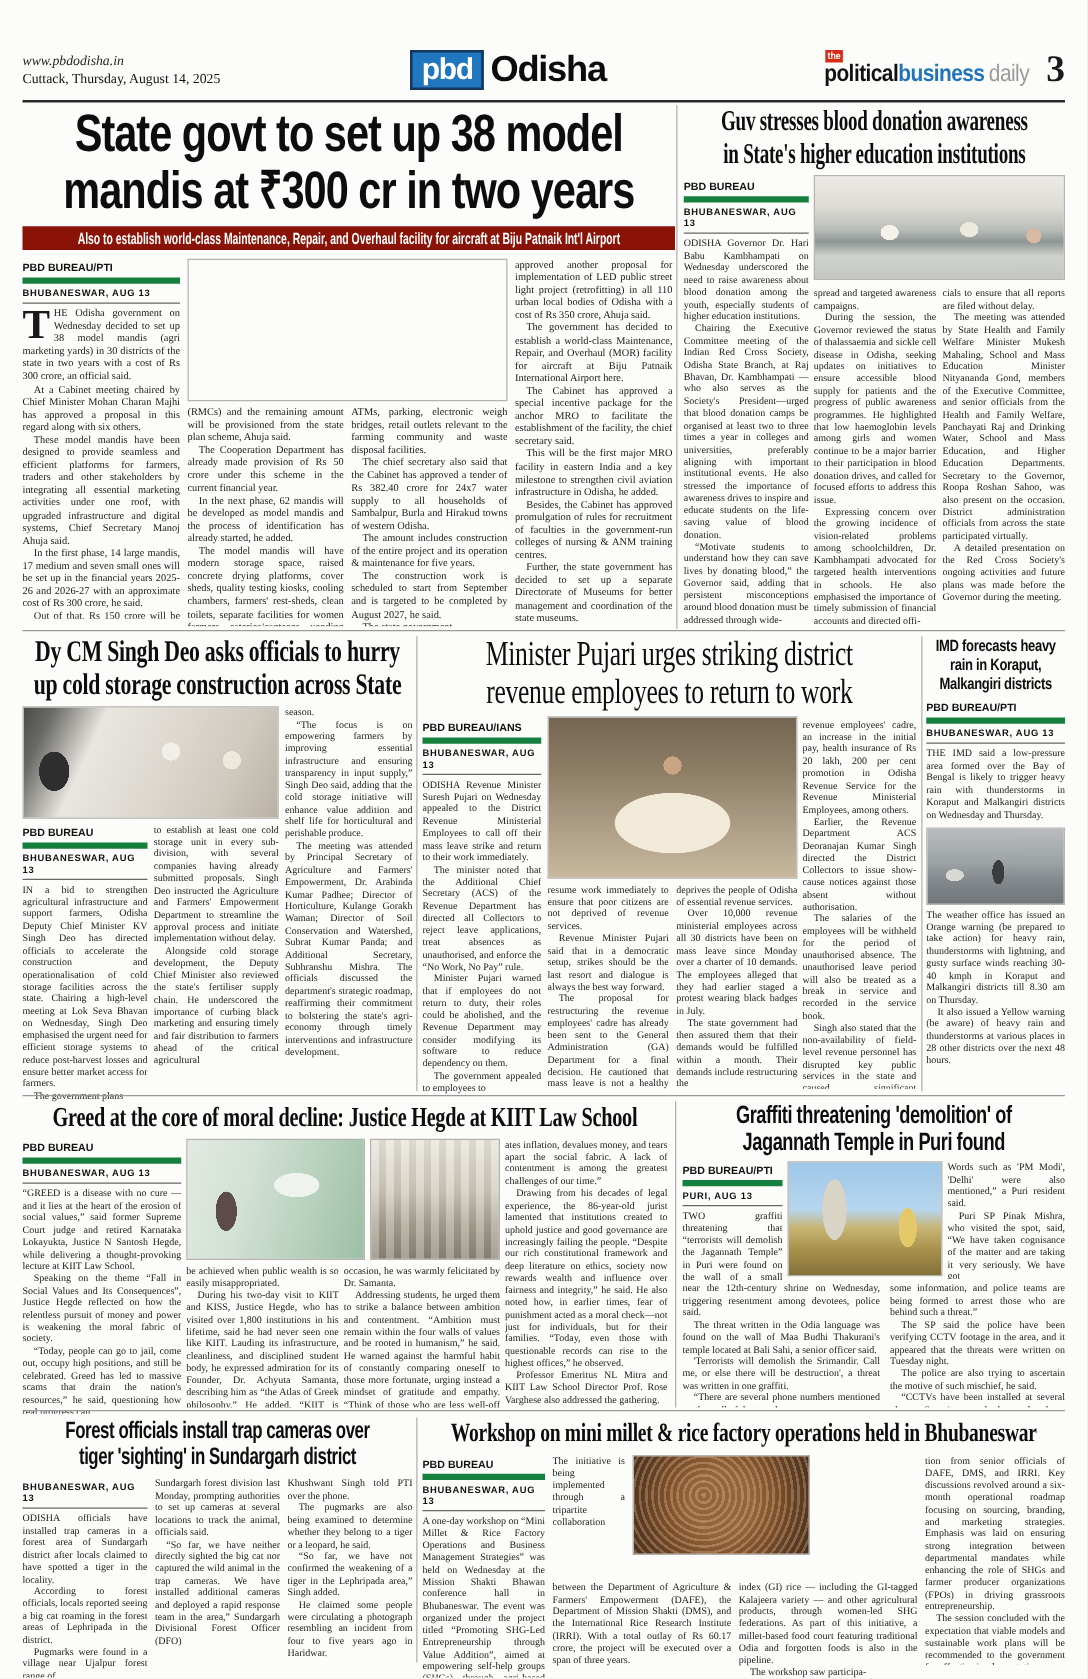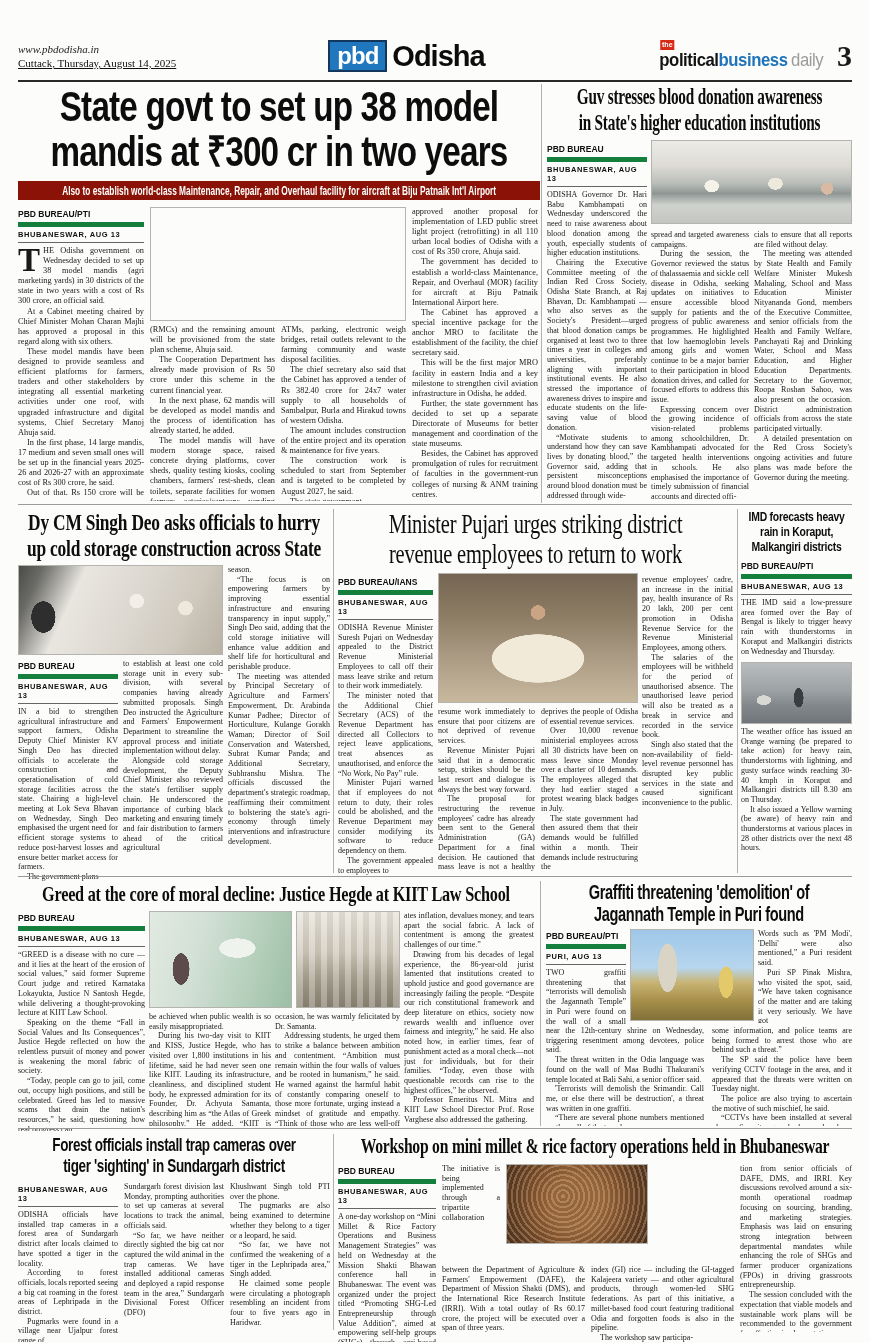--- a/index.html
+++ b/index.html
@@ -6,21 +6,21 @@
   .page{position:relative;width:870px;height:1343px;margin:0 auto;background:#fcfcfa;
         font-family:"Liberation Serif",serif;color:#1b1b1b;overflow:hidden;}
   .abs{position:absolute;}
   
   .hrule{position:absolute;height:1px;background:#9a9a9a;}
   .vrule{position:absolute;width:1px;background:#b0b0b0;}
   .mastrule{position:absolute;height:2px;background:#2a2a2a;}
   
   .mast{display:flex;justify-content:space-between;align-items:center;}
   .mast-web{font:italic 11px/14px "Liberation Serif",serif;color:#222;}
-  .mast-date{font:11px/14px "Liberation Serif",serif;color:#111;text-decoration:underline;}
+  .mast-date{font:11px/14px "Liberation Serif",serif;color:#111;}
   .logo-wrap{display:flex;align-items:center;}
   .logo-box{background:#2077be;border:2px solid #14355c;color:#fff;
             font:bold 24px/26px "Liberation Sans",sans-serif;padding:1px 7px;letter-spacing:-1px;}
   .logo-region{font:bold 29px/30px "Liberation Sans",sans-serif;color:#0c0c0c;margin-left:5px;letter-spacing:-1px;text-align:center;}
   .brand-wrap{display:flex;align-items:center;}
   .brand-inner{position:relative;padding-top:8px;transform:scaleX(.88);transform-origin:100% 50%;white-space:nowrap;}
   .b-the{position:absolute;top:-2px;left:1px;background:#d62b16;color:#fff;
          font:bold 8px/10px "Liberation Sans",sans-serif;padding:0 2px;}
   .b-pol{font:bold 19px/20px "Liberation Sans",sans-serif;color:#121212;letter-spacing:-.5px;}
   .b-bus{font:bold 19px/20px "Liberation Sans",sans-serif;color:#1f74bc;letter-spacing:-.5px;}
@@ -150,22 +150,22 @@
               <p>The construction work is scheduled to start from September and is targeted to be completed by August 2027, he said.</p>
               <p>The state government</p>
             </div>
         </div>
       </div>
       <div class="cols lead-cols" style="width:126px;height:294px">
           <p>approved another proposal for implementation of LED public street light project (retrofitting) in all 110 urban local bodies of Odisha with a cost of Rs 350 crore, Ahuja said.</p>
           <p>The government has decided to establish a world-class Maintenance, Repair, and Overhaul (MOR) facility for aircraft at Biju Patnaik International Airport here.</p>
           <p>The Cabinet has approved a special incentive package for the anchor MRO to facilitate the establishment of the facility, the chief secretary said.</p>
           <p>This will be the first major MRO facility in eastern India and a key milestone to strengthen civil aviation infrastructure in Odisha, he added.</p>
+          <p>Besides, the Cabinet has approved promulgation of rules for recruitment of faculties in the government-run colleges of nursing &amp; ANM training centres.</p>
           <p>Further, the state government has decided to set up a separate Directorate of Museums for better management and coordination of the state museums.</p>
-          <p>Besides, the Cabinet has approved promulgation of rules for recruitment of faculties in the government-run colleges of nursing &amp; ANM training centres.</p>
         </div>
     </div>
   </div>
 
   <div class="vrule" style="left:541px;top:84px;height:419px"></div>
   <div class="abs" style="left:547px;top:84px;width:305px;height:419px">
     <div class="hl hl-serif" style="width:460px;font-size:23px;line-height:26px;transform:scaleX(.663)">
         <p>Guv stresses blood donation awareness</p>
         <p>in State's higher education institutions</p>
       </div>
@@ -240,20 +240,21 @@
         <p>Revenue Minister Pujari said that in a democratic setup, strikes should be the last resort and dialogue is always the best way forward.</p>
         <p>The proposal for restructuring the revenue employees' cadre has already been sent to the General Administration (GA) Department for a final decision. He cautioned that mass leave is not a healthy sign, as it</p>
       </div>
     <div class="abs cols" style="left:203px;top:198px;width:97px;height:164px">
         <p>deprives the people of Odisha of essential revenue services.</p>
         <p>Over 10,000 revenue ministerial employees across all 30 districts have been on mass leave since Monday over a charter of 10 demands. The employees alleged that they had earlier staged a protest wearing black badges in July.</p>
         <p>The state government had then assured them that their demands would be fulfilled within a month. Their demands include restructuring the</p>
       </div>
     <div class="abs cols" style="left:304px;top:66px;width:91px;height:296px">
         <p>revenue employees' cadre, an increase in the initial pay, health insurance of Rs 20 lakh, 200 per cent promotion in Odisha Revenue Service for the Revenue Ministerial Employees, among others.</p>
+        <p>Earlier, the Revenue Department ACS Deoranajan Kumar Singh directed the District Collectors to issue show-cause notices against those absent without authorisation.</p>
         <p>The salaries of the employees will be withheld for the period of unauthorised absence. The unauthorised leave period will also be treated as a break in service and recorded in the service book.</p>
         <p>Singh also stated that the non-availability of field-level revenue personnel has disrupted key public services in the state and caused significant inconvenience to the public.</p>
       </div>
   </div>
 
   <div class="vrule" style="left:737px;top:509px;height:364px"></div>
   <div class="abs" style="left:741px;top:509px;width:111px;height:364px">
     <div class="hl hl-sans" style="width:139px;font-size:13px;line-height:15px;transform:scaleX(.8);letter-spacing:-.3px">
         <p>IMD forecasts heavy</p>
         <p>rain in Koraput,</p>

